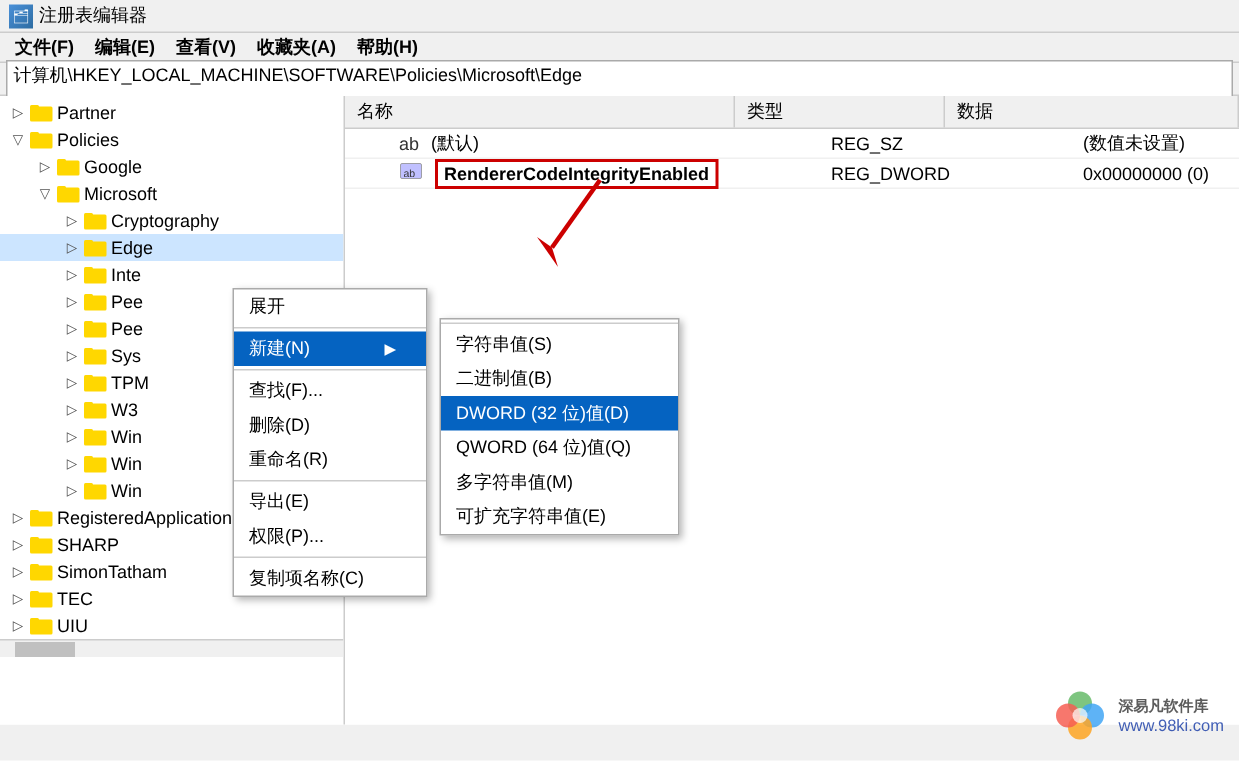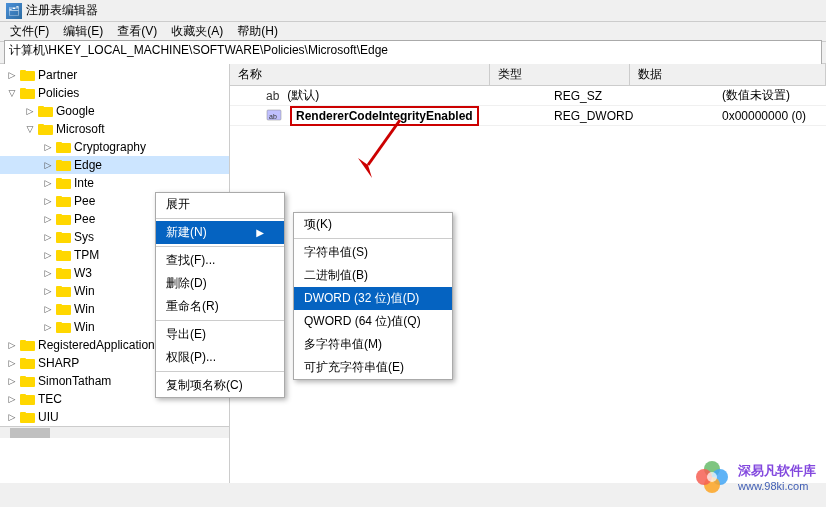--- a/index.html
+++ b/index.html
@@ -42,20 +42,21 @@
       display: flex;
       align-items: center;
       padding: 0 4px;
       border-bottom: 1px solid #ccc;
       font-size: 12px;
       gap: 2px;
     }
     .menu-bar span {
       padding: 1px 6px;
       cursor: pointer;
+      font-weight: bold;
     }
 
     
     .address-bar {
       background: #f0f0f0;
       height: 22px;
       display: flex;
       align-items: center;
       padding: 2px 4px;
       border-bottom: 1px solid #ccc;
@@ -566,23 +567,20 @@
   <div class="context-menu-item">
     <span>权限(P)...</span>
   </div>
   <div class="context-menu-separator"></div>
   <div class="context-menu-item">
     <span>复制项名称(C)</span>
   </div>
 </div>
 
 <div class="sub-context-menu" style="left:293px; top:212px;">
-  <div class="sub-context-menu-item">
-    <span>项(K)</span>
-  </div>
   <div class="context-menu-separator"></div>
   <div class="sub-context-menu-item">
     <span>字符串值(S)</span>
   </div>
   <div class="sub-context-menu-item">
     <span>二进制值(B)</span>
   </div>
   <div class="sub-context-menu-item selected" style="background:#0563c1;color:white;">
     <span>DWORD (32 位)值(D)</span>
   </div>
@@ -607,16 +605,16 @@
 <div class="watermark">
 
   <svg class="logo-flower" viewBox="0 0 40 40">
     <circle cx="20" cy="12" r="8" fill="#4CAF50" opacity="0.85"></circle>
     <circle cx="28" cy="20" r="8" fill="#2196F3" opacity="0.85"></circle>
     <circle cx="20" cy="28" r="8" fill="#FF9800" opacity="0.85"></circle>
     <circle cx="12" cy="20" r="8" fill="#F44336" opacity="0.85"></circle>
     <circle cx="20" cy="20" r="5" fill="white" opacity="0.7"></circle>
   </svg>
   <div>
-    <div style="font-size:13px;color:#6d28d9;font-weight:bold;">深易凡软件库</div>
+    <div style="font-size:10px;color:#404040;font-weight:bold;">深易凡软件库</div>
     <div style="font-size:11px;color:#2244aa;">www.98ki.com</div>
   </div>
 </div>
 
 </body></html>

